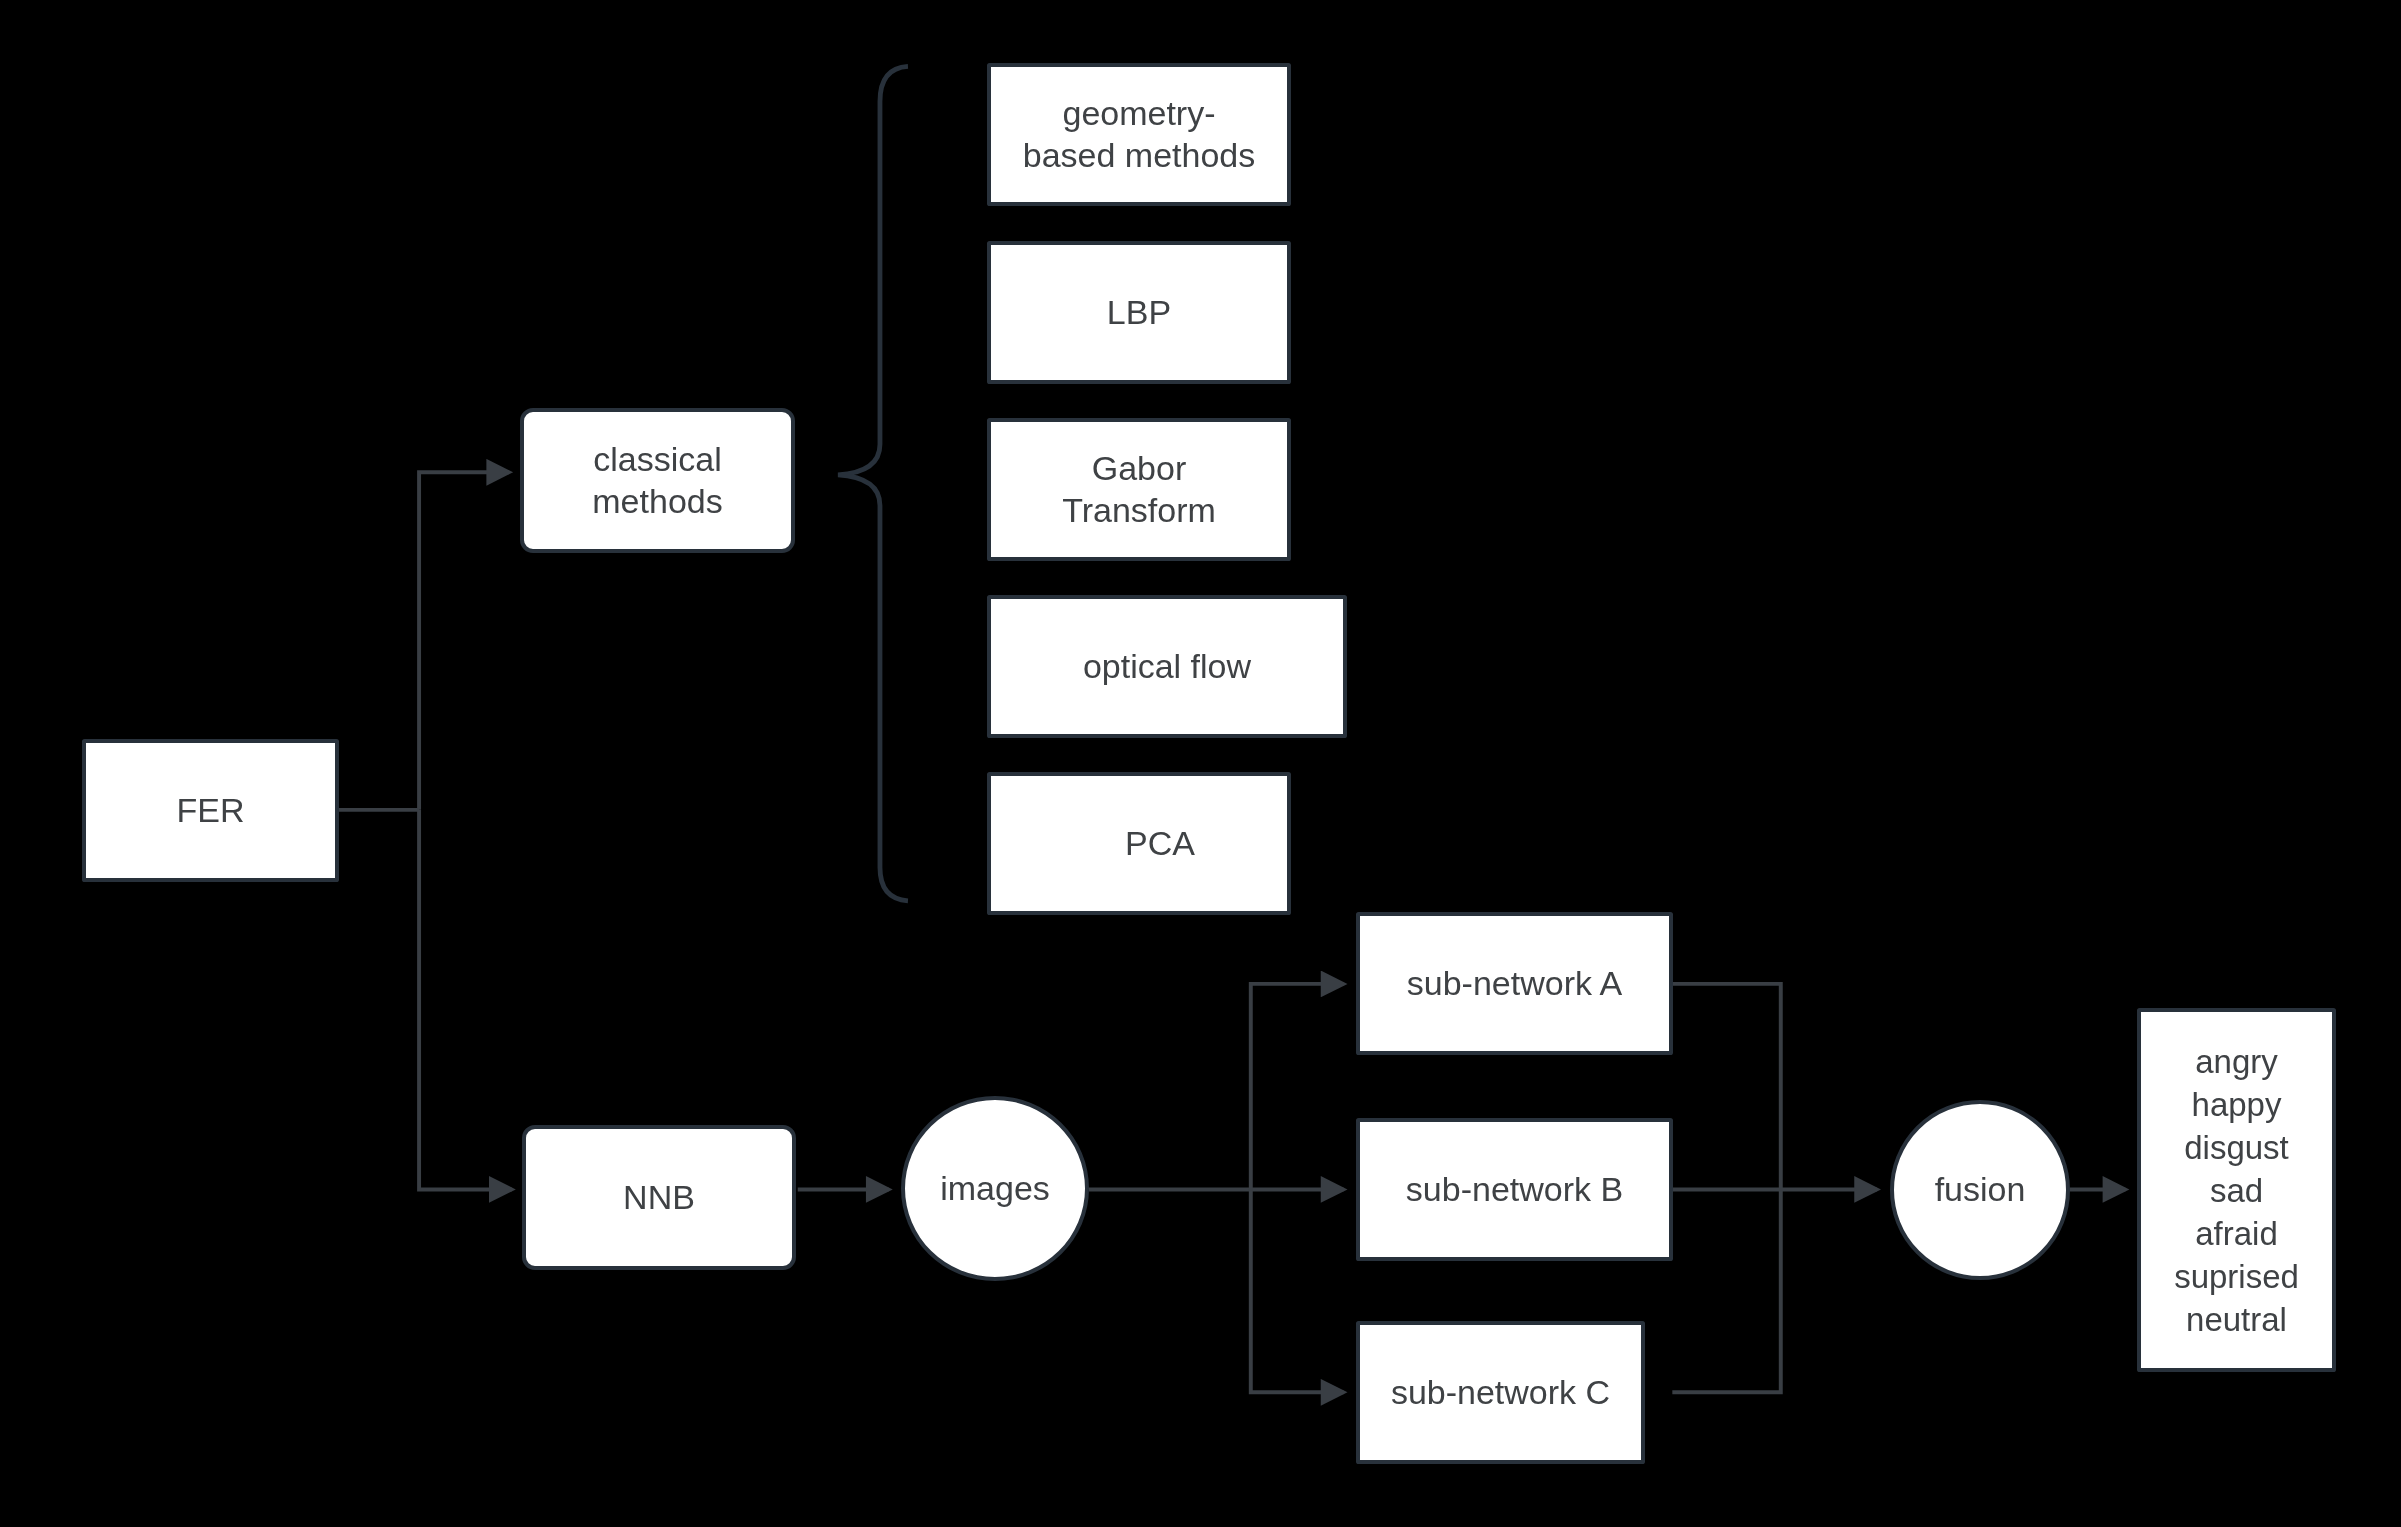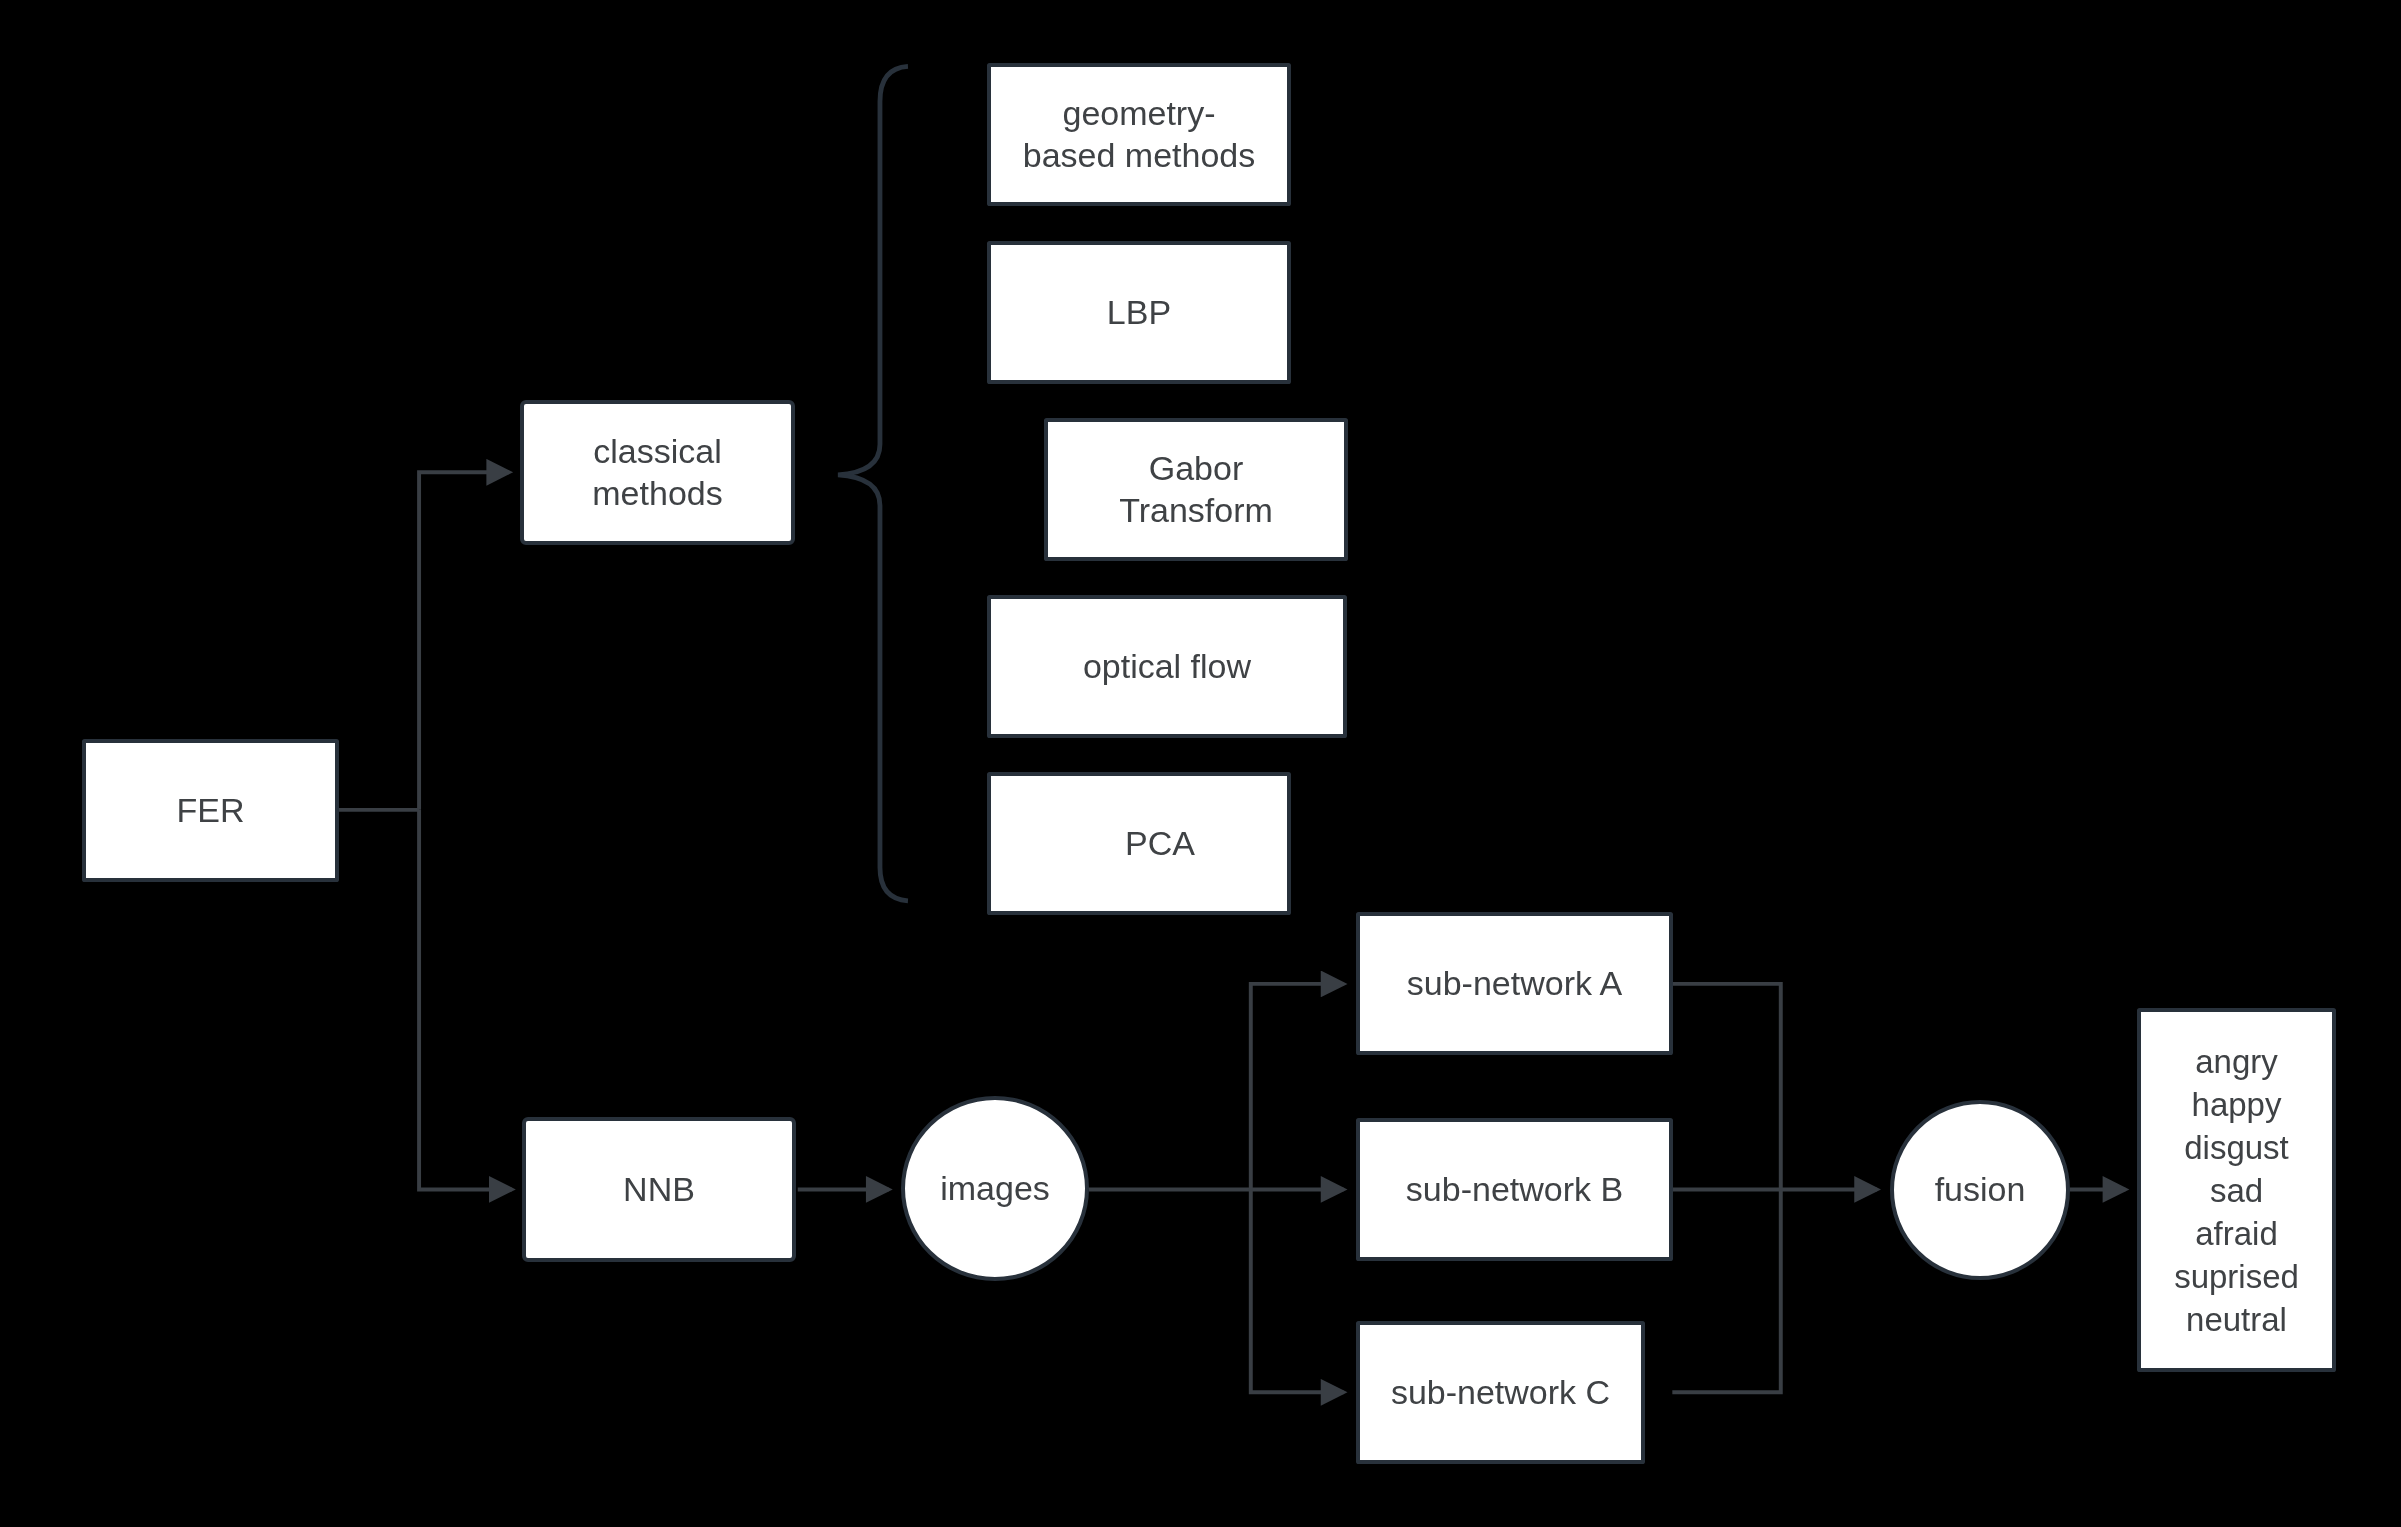--- a/index.html
+++ b/index.html
@@ -29,29 +29,29 @@
     color: #3f4245;
     display: flex;
     flex-direction: column;
     align-items: center;
     justify-content: center;
     text-align: center;
     font-size: 34px;
     line-height: 1.22;
   }
   .rect    { border-radius: 2.6px; }
-  .stadium { border-radius: 6px; }
+  .stadium { border-radius: 13px; margin-top: 8px; }
   .ellipse { border-radius: 50%; }
 
   
   .n-fer        { left:   66px; top:  739px; width: 257px; height: 143px; margin-left: 16px; }
   .n-classical  { left:  520px; top:  400px; width: 275px; height: 145px; }
   .n-geometry   { left: 987px; top:   63px; width: 304px; height: 143px; }
   .n-lbp        { left: 987px; top:  241px; width: 304px; height: 143px; }
-  .n-gabor      { left: 1044px; top:  418px; width: 304px; height: 143px; }
+  .n-gabor      { left: 987px; top:  418px; width: 304px; height: 143px; }
   .n-optical    { left: 987px; top:  595px; width: 360px; height: 143px; }
   .n-pca        { left: 987px; top:  772px; width: 304px; height: 143px; padding-left: 42px; }
   .n-nnb        { left:  522px; top: 1117px; width: 274px; height: 145px; }
   .n-images     { left: 901px; top: 1096px; width: 188px; height: 185px; }
   .n-subnet-a   { left: 1356px; top: 912px; width: 317px; height: 143px; }
   .n-subnet-b   { left: 1356px; top: 1118px; width: 317px; height: 143px; }
   .n-subnet-c   { left: 1356px; top: 1321px; width: 289px; height: 143px; }
   .n-fusion     { left: 1890px; top: 1100px; width: 180px; height: 180px; }
   .n-output     { left: 2137px; top: 1008px; width: 199px; height: 364px;
                   font-size: 33px; line-height: 43px; }

